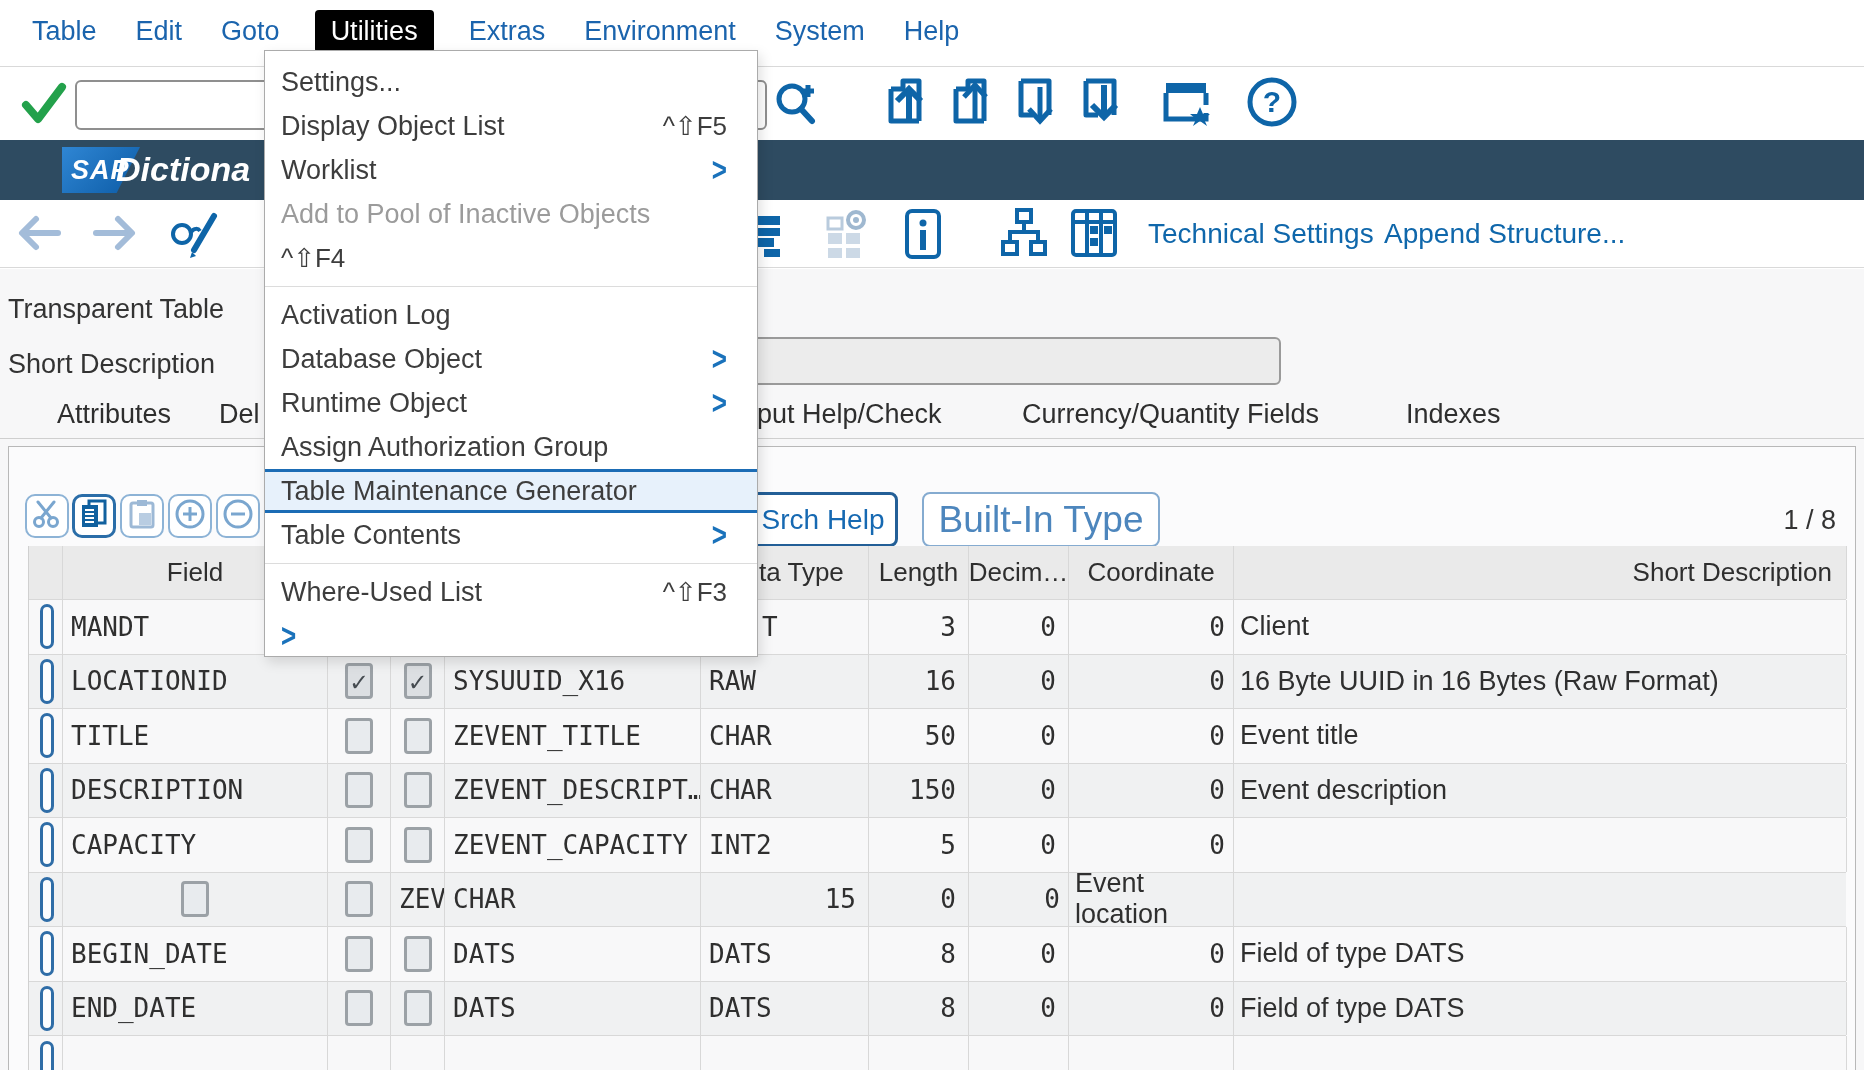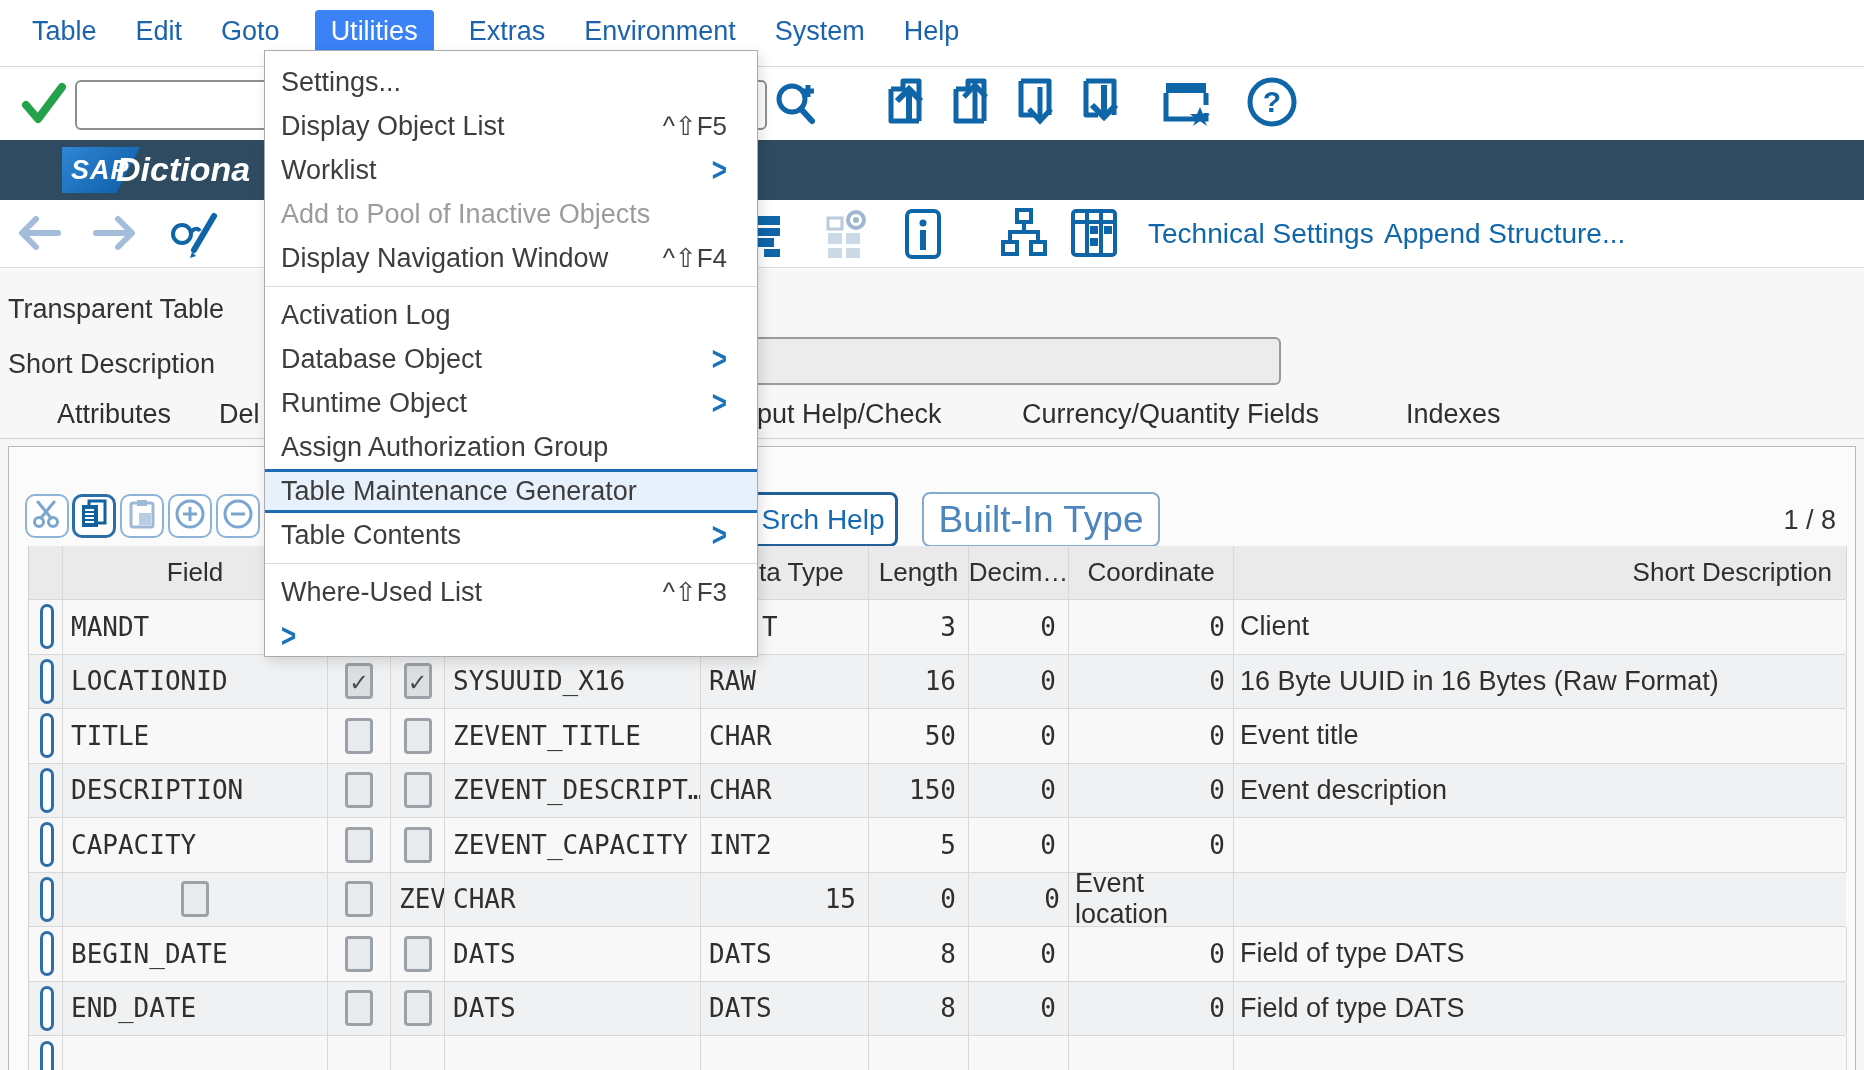--- a/index.html
+++ b/index.html
@@ -4,21 +4,21 @@
 <style>
   * { margin:0; padding:0; box-sizing:border-box; }
   html,body { width:1864px; height:1070px; overflow:hidden; background:#ffffff;
     font-family:"Liberation Sans", sans-serif; }
   .abs { position:absolute; }
 
   
   #menubar { position:absolute; left:0; top:0; width:1864px; height:62px; background:#fff;
     display:flex; align-items:center; padding-left:28px; }
   .mb-item { font-size:27px; color:#1b64ad; margin-right:31px; padding:6px 4px; cursor:default; }
-  .mb-item.active { background:#3b82f6; color:#fff; border-radius:4px; padding:6px 16px; }
+  .mb-item.active { background:#000000; color:#fff; border-radius:4px; padding:6px 16px; }
   #mb-divider { position:absolute; left:0; top:66px; width:1864px; height:1px; background:#d9d9d9; }
 
   
   #toolbar { position:absolute; left:0; top:67px; width:1864px; height:73px; background:#fff; }
   #ok-check { position:absolute; left:20px; top:12px; }
   #cmd-field { position:absolute; left:75px; top:13px; width:692px; height:50px; background:#fff;
     border:2px solid #8f8f8f; border-radius:6px; font-size:26px; padding:0 10px; }
   .tb-icon { position:absolute; top:8px; }
 
   
@@ -482,21 +482,20 @@
       <span class="sc">^⇧F5</span>
     </div>
     <div class="pm-item">
       <span class="lbl">Worklist</span>
       <span class="chev">&gt;</span>
     </div>
     <div class="pm-item disabled">
       <span class="lbl">Add to Pool of Inactive Objects</span>
     </div>
     <div class="pm-item">
-      <span class="lbl">Display Navigation Window</span>
       <span class="sc">^⇧F4</span>
     </div>
     <div class="pm-sep"></div>
     <div class="pm-item">
       <span class="lbl">Activation Log</span>
     </div>
     <div class="pm-item">
       <span class="lbl">Database Object</span>
       <span class="chev">&gt;</span>
     </div>

